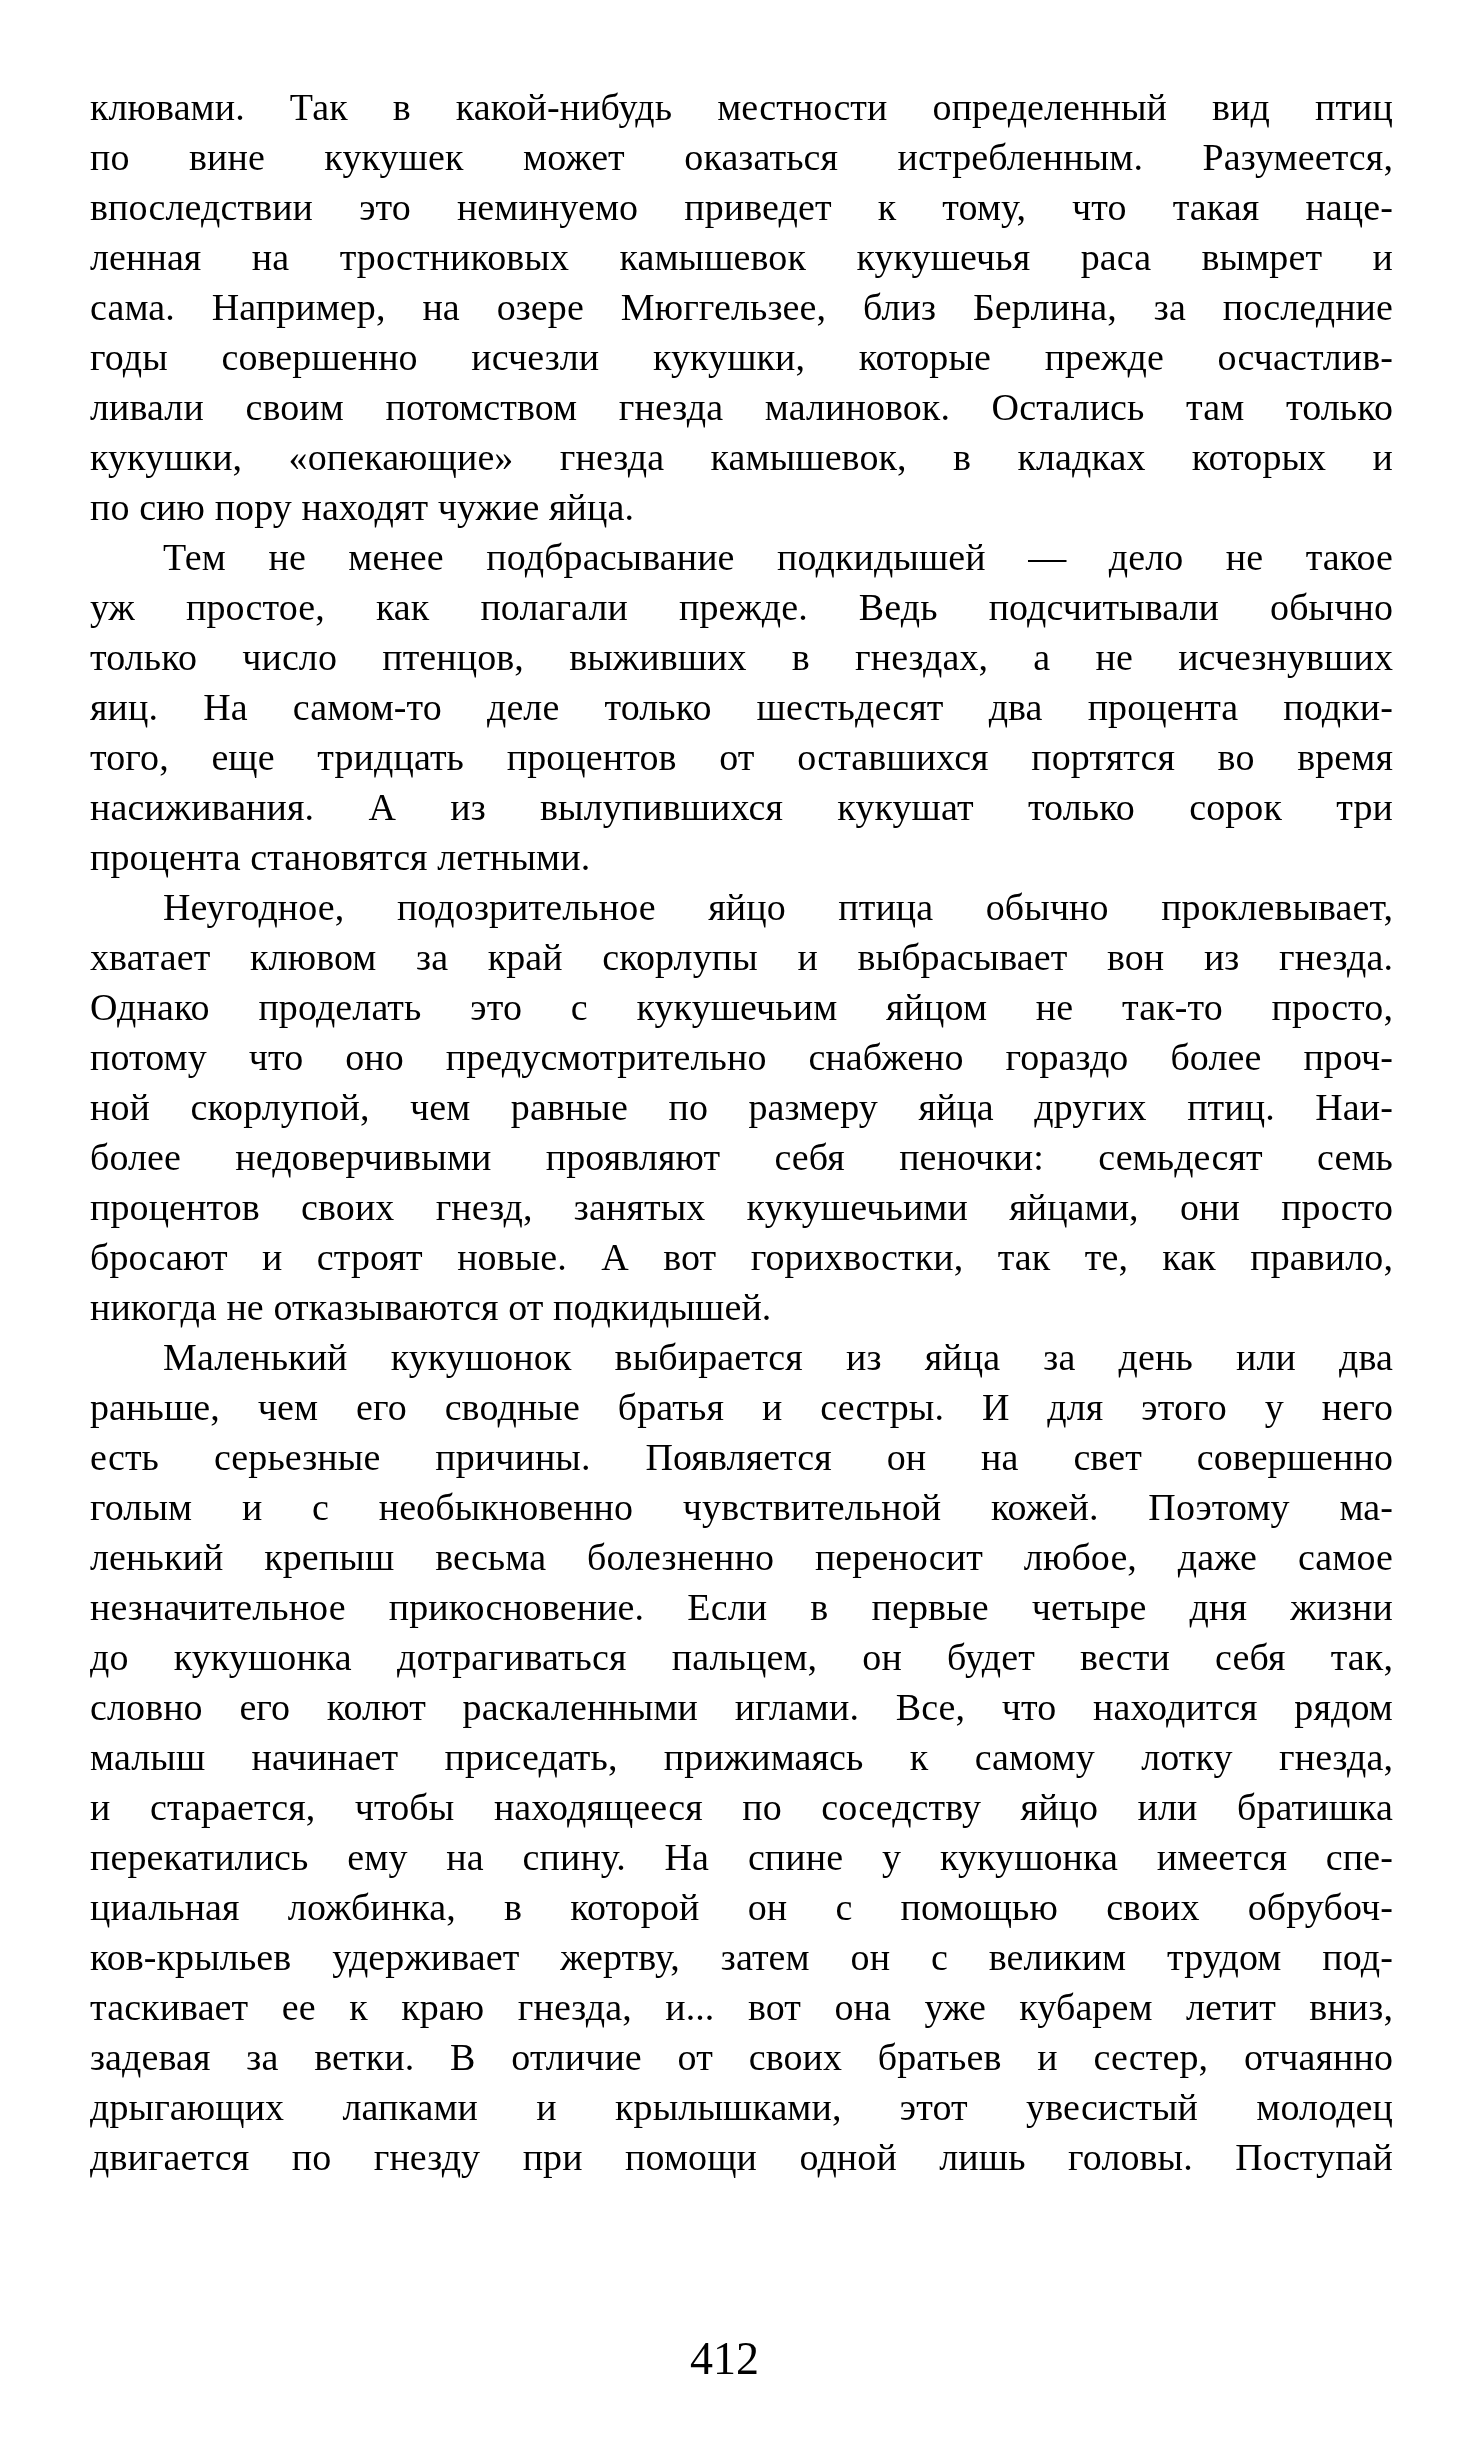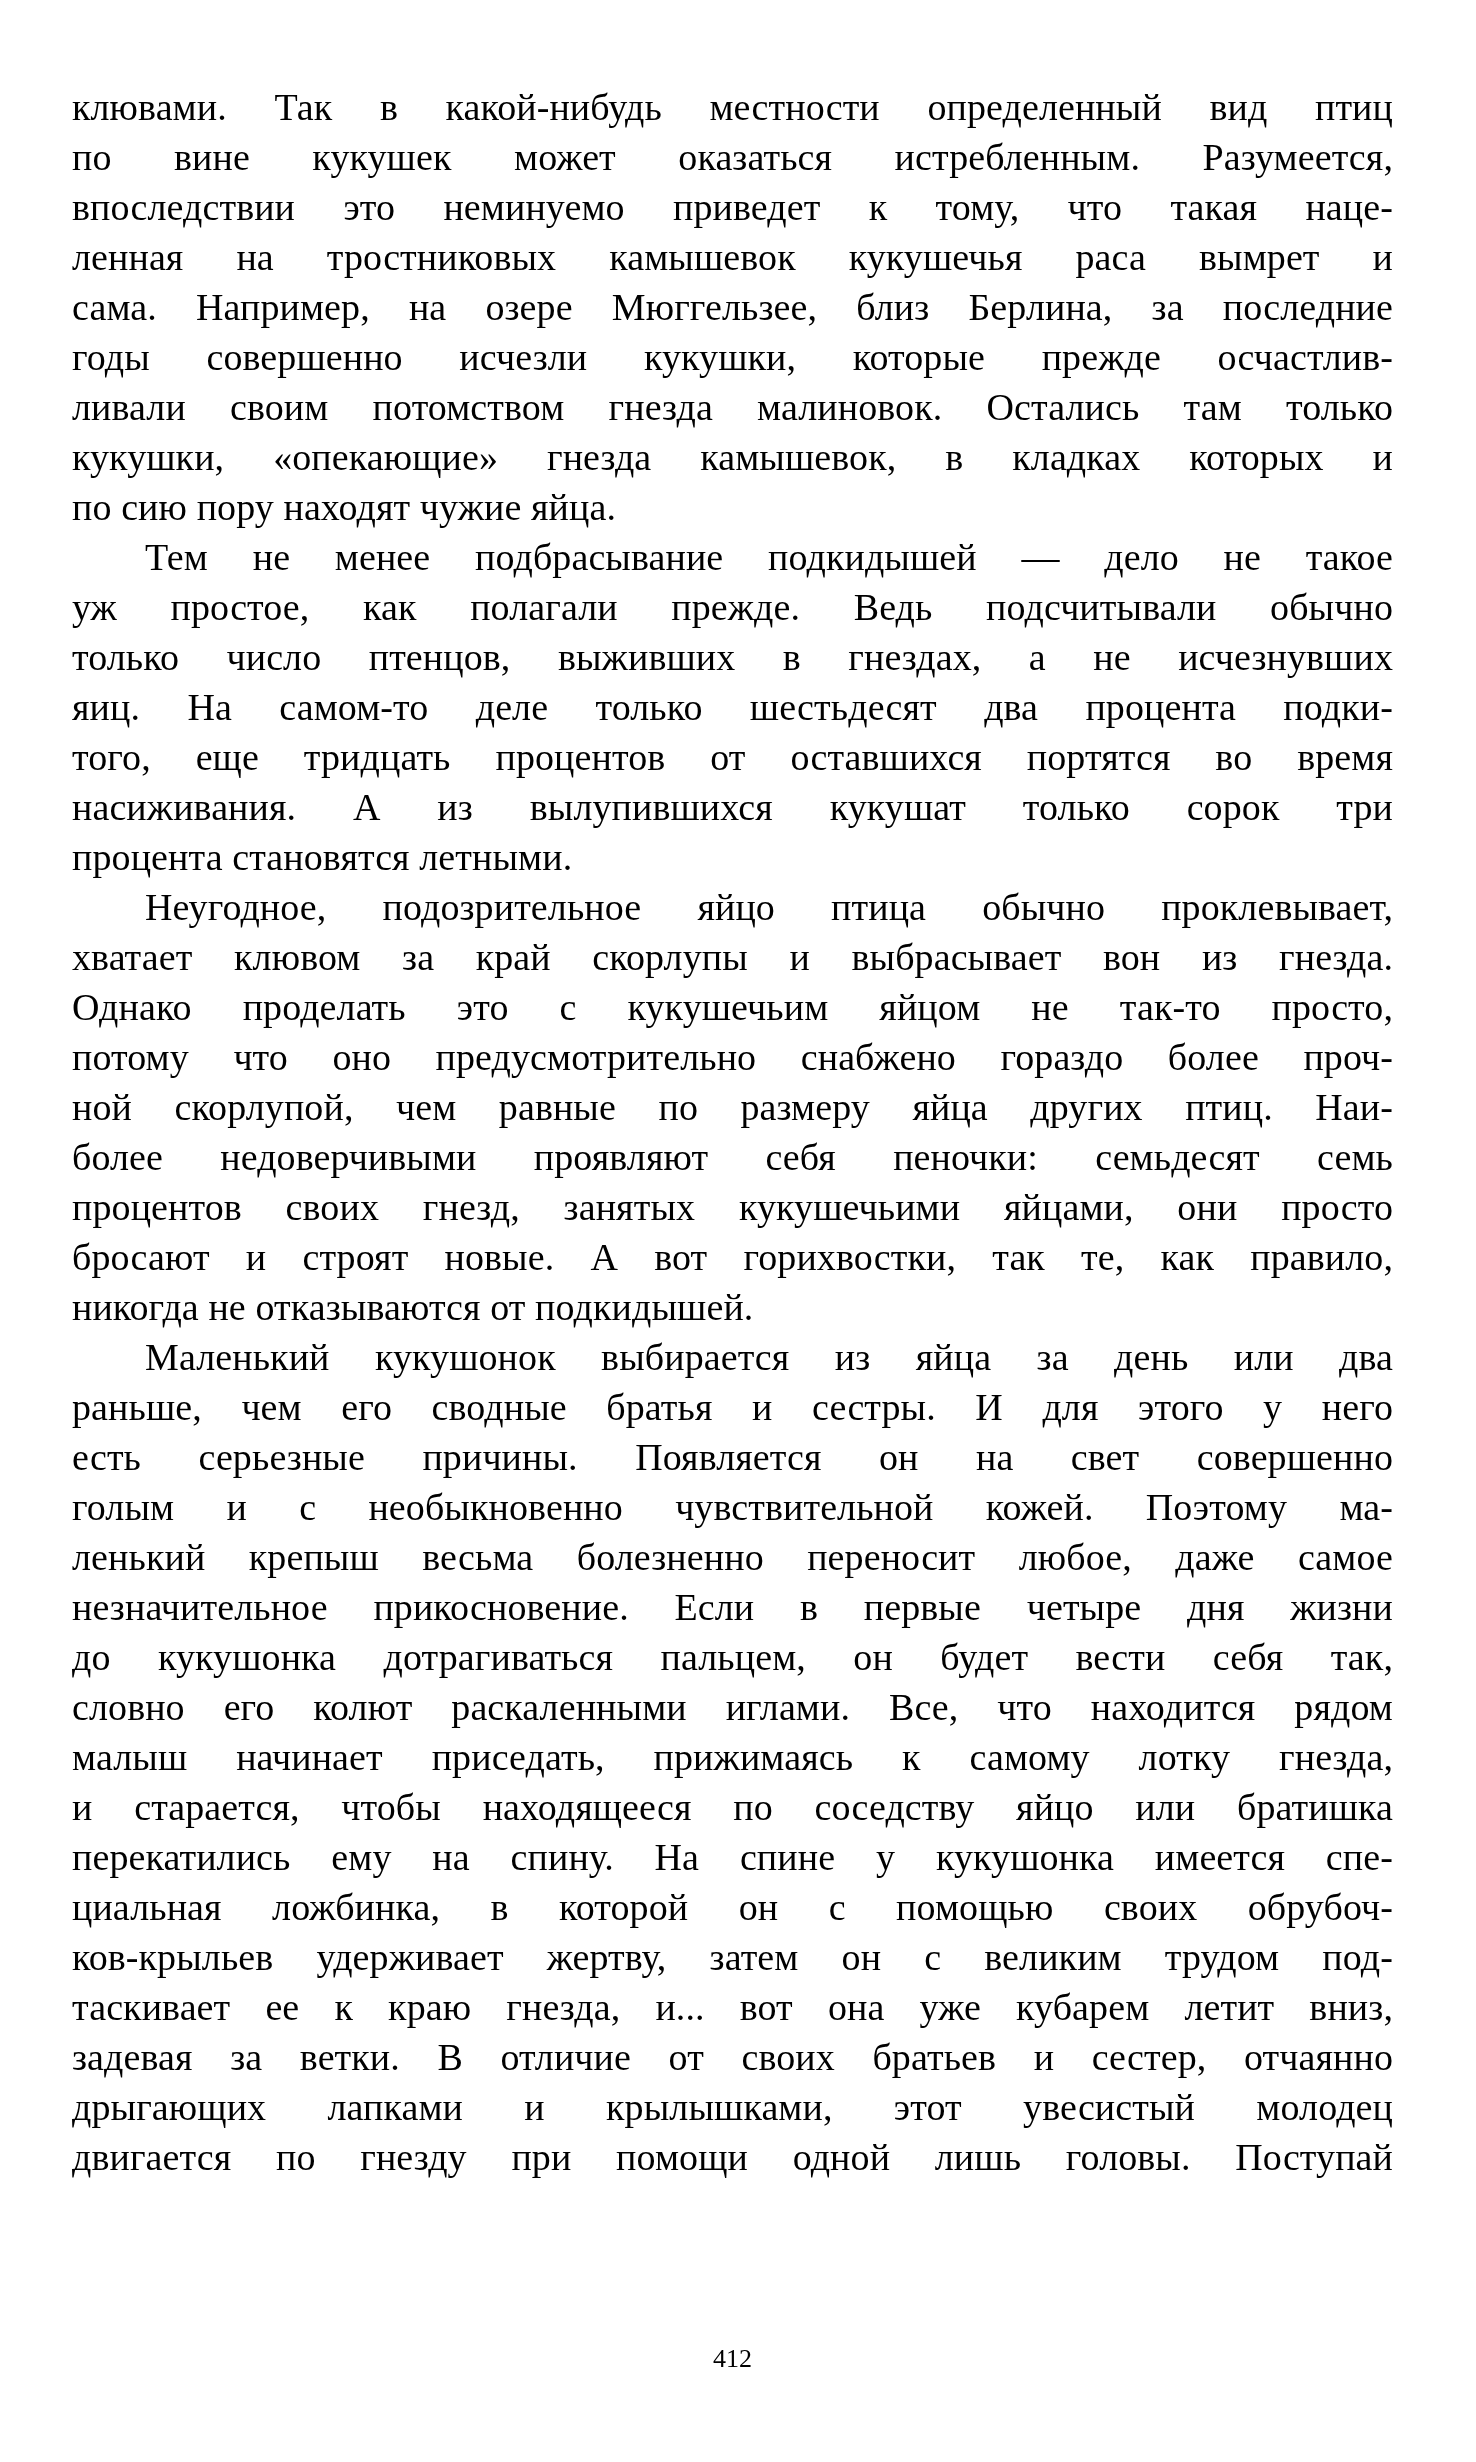--- a/index.html
+++ b/index.html
@@ -25,35 +25,36 @@
     line-height: 50px;
     letter-spacing: 0.1px;
   }
   .paragraph {
     margin: 0;
     padding: 0;
   }
   .line {
     text-align: justify;
     text-align-last: justify;
+    margin-left: 18px;
   }
   .line-last {
     text-align: right;
     text-align-last: left;
   }
   .line-indent {
     text-indent: 73px;
   }
   .page-number {
     position: absolute;
-    left: 72px;
+    left: 64px;
     top: 2334px;
     width: 1321px;
     text-align: center;
-    font-size: 26px;
+    font-size: 46px;
     line-height: 50px;
   }
 </style>
 </head>
 <body>
 
 <div class="page">
   <div class="text-block">
       <div class="paragraph">
         <div class="line">клювами. Так в какой-нибудь местности определенный вид птиц</div>

